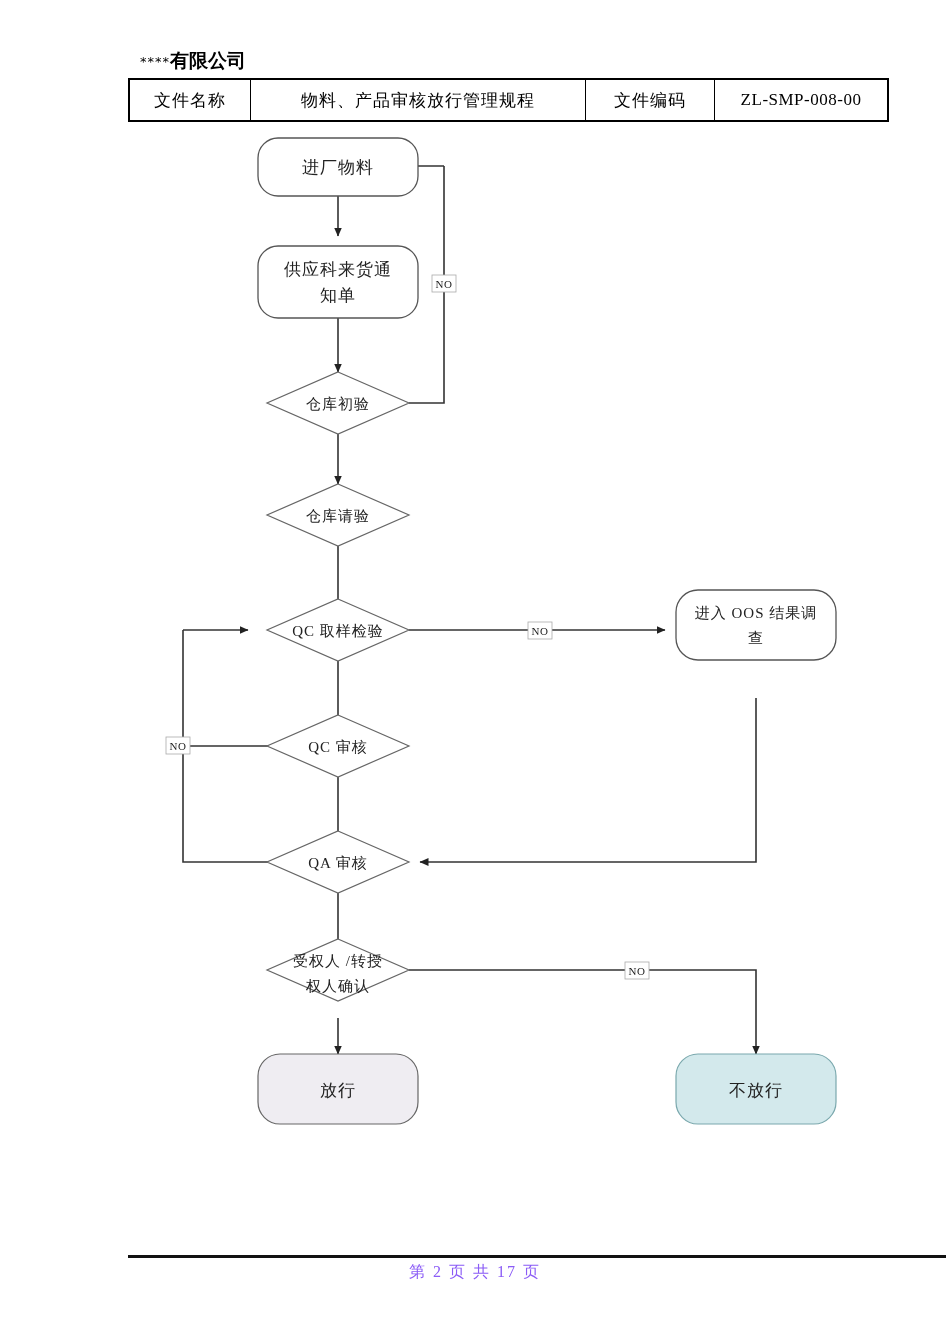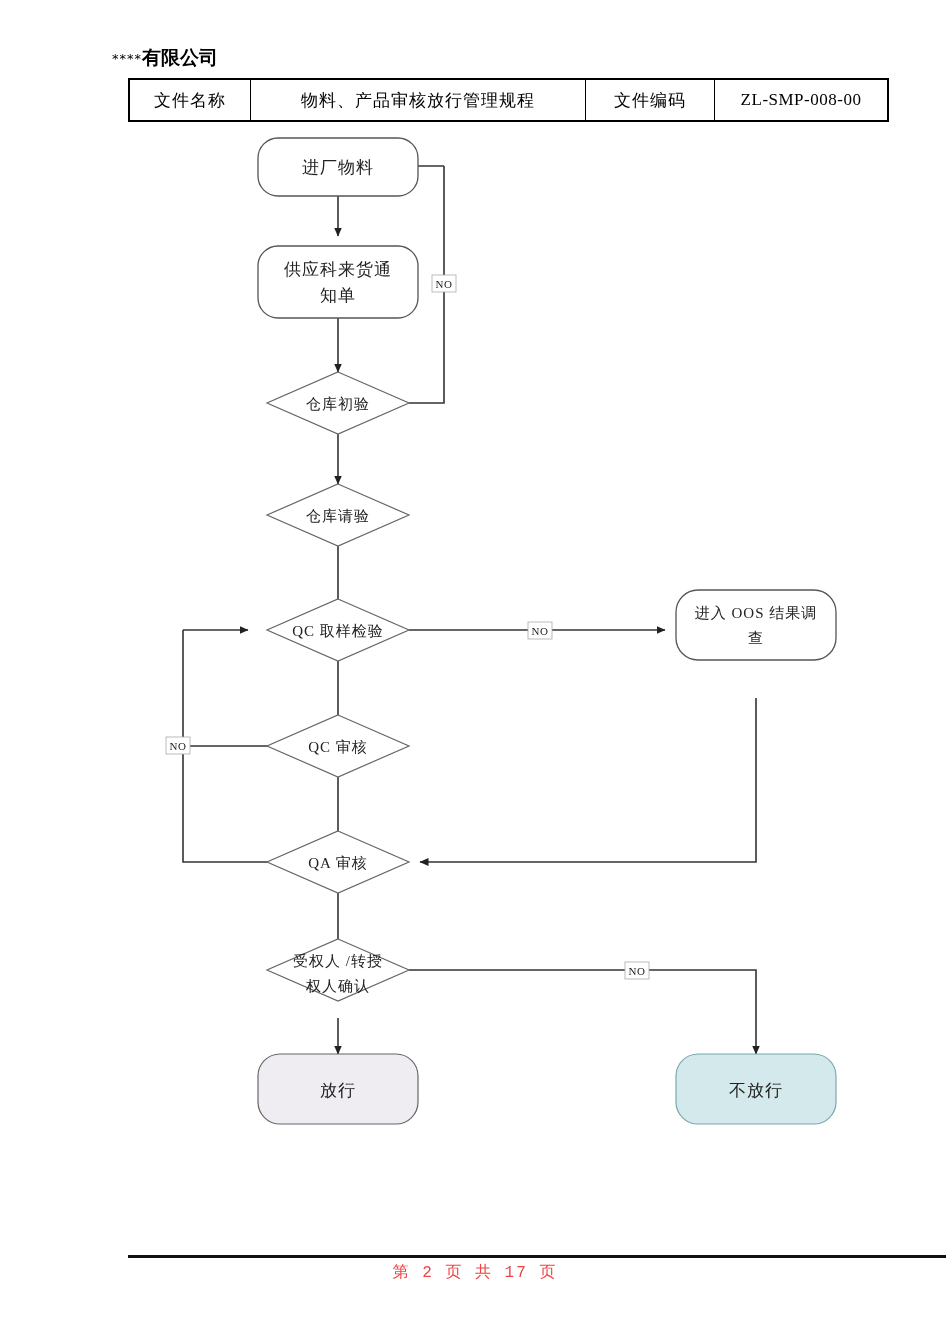--- a/index.html
+++ b/index.html
@@ -13,28 +13,28 @@
     height: 1344px;
     position: relative;
     font-family: "Liberation Serif", "DejaVu Serif", serif;
     color: #000000;
     overflow: hidden;
   }
 
   
   .company-line {
     position: absolute;
-    left: 112px;
+    left: 140px;
     top: 44px;
     width: 700px;
     height: 30px;
     font-family: "DejaVu Sans", "Liberation Sans", sans-serif;
     font-weight: bold;
     font-size: 19px;
-    line-height: 26px;
+    line-height: 33px;
     letter-spacing: 0px;
     white-space: nowrap;
   }
   .company-line .stars {
     font-size: 13px;
     font-weight: normal;
     letter-spacing: 1px;
     vertical-align: 1px;
   }
 
@@ -87,24 +87,24 @@
     width: 818px;
     height: 0;
     border-top: 3px solid #111;
   }
   .footer-text {
     position: absolute;
     left: 0;
     top: 1262px;
     width: 950px;
     text-align: center;
-    font-family: Liberation Mono, monospace;
+    font-family: Liberation Serif, serif;
     font-size: 16px;
     letter-spacing: 2px;
-    color: #ef4444;
+    color: #8b5cf6;
   }
 </style>
 </head>
 <body>
 
 <div class="company-line"><span class="stars">****</span><span>有限公司</span></div>
 
 <table class="header-table">
   <tbody>
     <tr>

